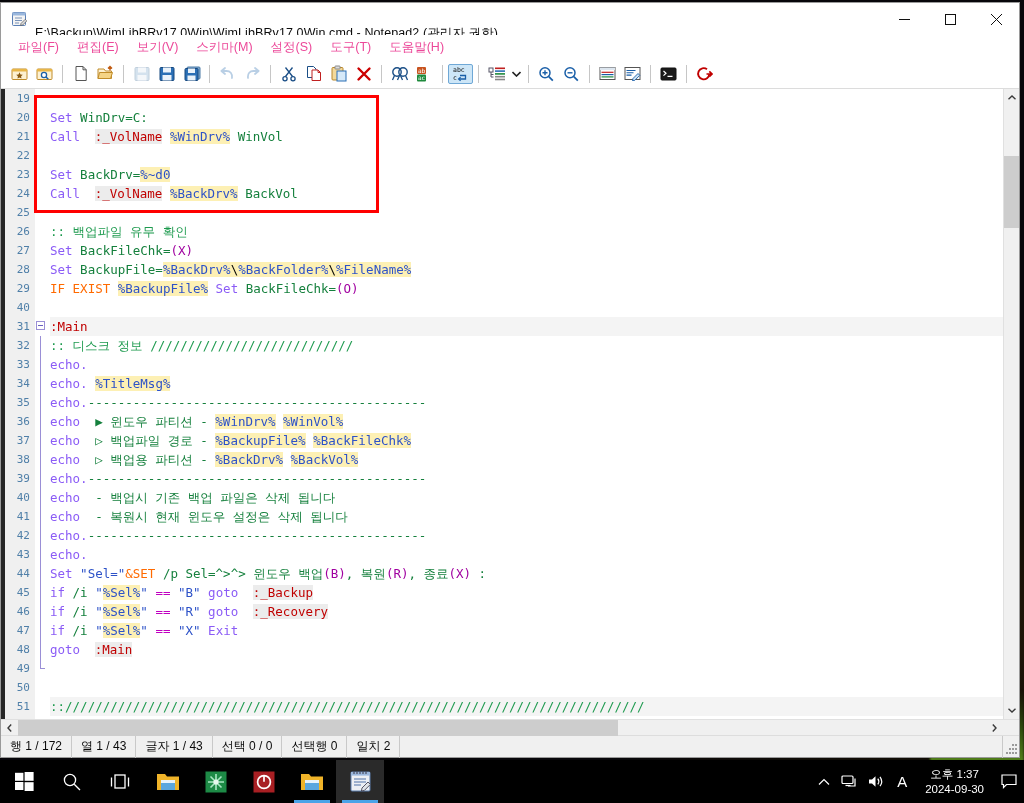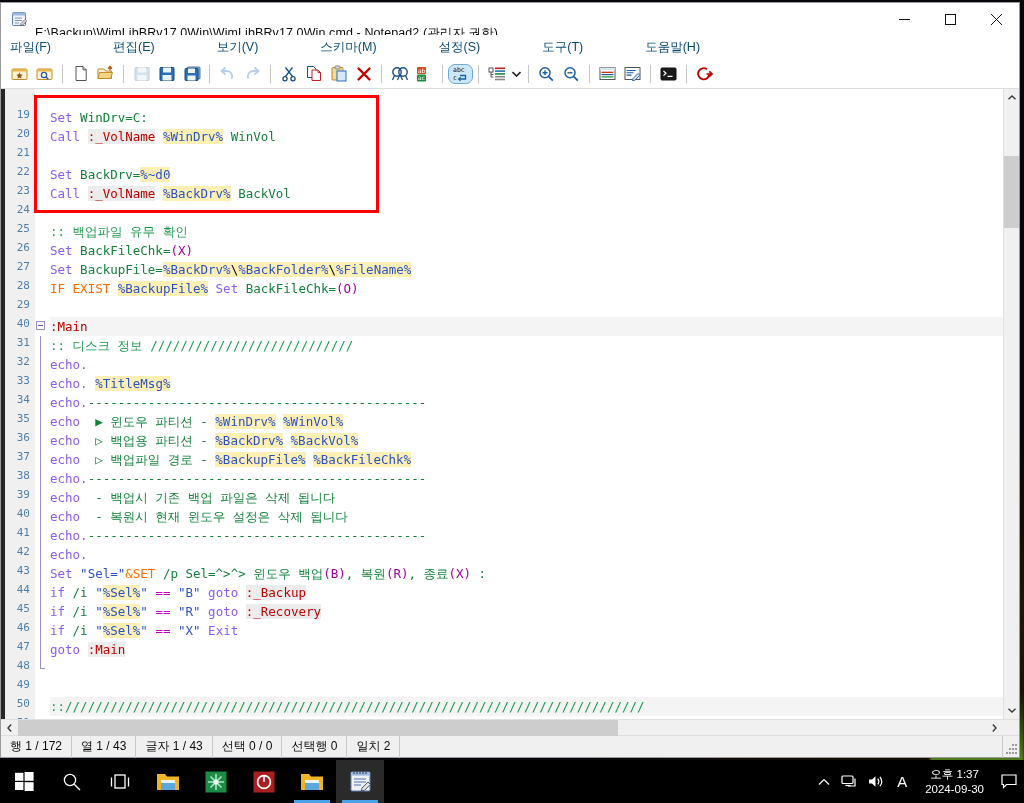--- a/index.html
+++ b/index.html
@@ -53,55 +53,55 @@
   .win-btns { display: flex; height: 32px; }
   .win-btn {
     width: 46px; height: 32px; display: flex; align-items: center; justify-content: center;
     cursor: default;
   }
   .win-btn svg { display: block; }
 
   
   .menubar {
     height: 24px; flex: 0 0 24px; background: #ffffff;
-    display: flex; align-items: center; 
-    font-size: 12.5px; color: #0c4a6e; gap: 44px;
+    display: flex; align-items: center; padding-left: 8px;
+    font-size: 12.5px; color: #ec4899;
   }
   .menu-item { padding: 3px 9px; white-space: nowrap; cursor: default; }
 
   
   .toolbar {
     height: 30px; flex: 0 0 30px; background: #ffffff;
     display: flex; align-items: center; padding-left: 6px;
     border-bottom: 1px solid #dcdcdc;
   }
   .tb-btn {
     width: 25px; height: 20px; display: flex; align-items: center; justify-content: center;
-    cursor: default; border: 1px solid transparent; border-radius: 7px;
+    cursor: default; border: 1px solid transparent; border-radius: 2px;
   }
   .tb-btn.active { background: #cde6f7; border-color: #6fa8d6; }
   .tb-btn.disabled { opacity: 0.42; }
   .tb-sep { width: 1px; height: 18px; background: #c6c6c6; margin: 0 5px; }
   .tb-caret {
     width: 14px; height: 24px; display: flex; align-items: center; justify-content: center;
     cursor: default;
   }
 
   
   .editor-wrap {
     flex: 1 1 auto; position: relative; display: flex; overflow: hidden;
     background: #ffffff;
   }
   .gutter {
     flex: 0 0 34px; background: #f0f0f0; position: relative;
     border-right: 0;
   }
   .gutter-bar { position: absolute; left: 0; top: 0; width: 4px; height: 100%; background: #262626; }
   .linenos {
-    position: absolute; left: 0; top: 16px; right: 0;
+    position: absolute; left: 0; top: 0; right: 0;
     font-family: "DejaVu Sans Mono", monospace; font-size: 11px;
     color: #4f7fa8; text-align: right; padding-right: 5px;
   }
   .ln { height: 19px; line-height: 19px; }
   .fold-col {
     flex: 0 0 12px; background: #ffffff; position: relative;
   }
   .fold-marks { position: absolute; left: 0; top: 0; right: 0; }
   .fold { height: 19px; line-height: 19px; position: relative; }
   .fold-box {
@@ -126,21 +126,21 @@
     padding-left: 3px;
   }
   .code-line { height: 19px; line-height: 19px; white-space: pre; }
   .code-line.cur { background: #f4f4f4; }
 
   
   .t-kw   { color: #8b5cf6; }
   .t-kw2  { color: #ff6a00; }
   .t-txt  { color: #15803d; }
   .t-var  { color: #2d52c8; background: #fdf0b4; }
-  .t-lbl  { color: #c00000; background: #ececec; }
+  .t-lbl  { color: #c00000; background: #ececec; margin-left: 7px; }
   .t-lbl2 { color: #c00000; }
   .t-cmt  { color: #1d9a4e; }
   .t-str  { color: #2d52c8; }
   .t-op   { color: #c000c0; }
   .t-num  { color: #a000a0; }
   .t-hl   { background: #fdf0b4; }
 
   
   .redbox {
     position: absolute; left: 33px; top: 6px; width: 345px; height: 118px;
@@ -590,22 +590,22 @@
           <div class="code-line"><span class="t-kw">Set</span><span class="t-txt"> BackFileChk=</span><span class="t-num">(X)</span></div>
           <div class="code-line"><span class="t-kw">Set</span><span class="t-txt"> BackupFile=</span><span class="t-var">%BackDrv%</span><span class="t-hl">\</span><span class="t-var">%BackFolder%</span><span class="t-hl">\</span><span class="t-var">%FileName%</span></div>
           <div class="code-line"><span class="t-kw2">IF EXIST</span><span class="t-txt"> </span><span class="t-var">%BackupFile%</span><span class="t-txt"> </span><span class="t-kw">Set</span><span class="t-txt"> BackFileChk=</span><span class="t-num">(O)</span></div>
           <div class="code-line">&nbsp;</div>
           <div class="code-line cur"><span class="t-lbl2">:Main</span></div>
           <div class="code-line"><span class="t-cmt">:: 디스크 정보 ///////////////////////////</span></div>
           <div class="code-line"><span class="t-kw">echo.</span></div>
           <div class="code-line"><span class="t-kw">echo.</span><span class="t-txt"> </span><span class="t-var">%TitleMsg%</span></div>
           <div class="code-line"><span class="t-kw">echo.</span><span class="t-txt">---------------------------------------------</span></div>
           <div class="code-line"><span class="t-kw">echo</span><span class="t-txt">  ▶ 윈도우 파티션 - </span><span class="t-var">%WinDrv%</span><span class="t-txt"> </span><span class="t-var">%WinVol%</span></div>
+          <div class="code-line"><span class="t-kw">echo</span><span class="t-txt">  ▷ 백업파일 경로 - </span><span class="t-var">%BackupFile%</span><span class="t-txt"> </span><span class="t-var">%BackFileChk%</span></div>
           <div class="code-line"><span class="t-kw">echo</span><span class="t-txt">  ▷ 백업용 파티션 - </span><span class="t-var">%BackDrv%</span><span class="t-txt"> </span><span class="t-var">%BackVol%</span></div>
-          <div class="code-line"><span class="t-kw">echo</span><span class="t-txt">  ▷ 백업파일 경로 - </span><span class="t-var">%BackupFile%</span><span class="t-txt"> </span><span class="t-var">%BackFileChk%</span></div>
           <div class="code-line"><span class="t-kw">echo.</span><span class="t-txt">---------------------------------------------</span></div>
           <div class="code-line"><span class="t-kw">echo</span><span class="t-txt">  - 백업시 기존 백업 파일은 삭제 됩니다</span></div>
           <div class="code-line"><span class="t-kw">echo</span><span class="t-txt">  - 복원시 현재 윈도우 설정은 삭제 됩니다</span></div>
           <div class="code-line"><span class="t-kw">echo.</span><span class="t-txt">---------------------------------------------</span></div>
           <div class="code-line"><span class="t-kw">echo.</span></div>
           <div class="code-line"><span class="t-kw">Set</span><span class="t-txt"> </span><span class="t-str">"Sel="</span><span class="t-kw2">&amp;SET</span><span class="t-txt"> /p Sel=^&gt;^&gt; 윈도우 백업</span><span class="t-num">(B)</span><span class="t-txt">, 복원</span><span class="t-num">(R)</span><span class="t-txt">, 종료</span><span class="t-num">(X)</span><span class="t-txt"> :</span></div>
           <div class="code-line"><span class="t-kw">if</span><span class="t-txt"> /i </span><span class="t-str">"</span><span class="t-var">%Sel%</span><span class="t-str">"</span><span class="t-txt"> </span><span class="t-op">==</span><span class="t-txt"> </span><span class="t-str">"B"</span><span class="t-txt"> </span><span class="t-kw">goto</span><span class="t-txt"> </span><span class="t-lbl">:_Backup</span></div>
           <div class="code-line"><span class="t-kw">if</span><span class="t-txt"> /i </span><span class="t-str">"</span><span class="t-var">%Sel%</span><span class="t-str">"</span><span class="t-txt"> </span><span class="t-op">==</span><span class="t-txt"> </span><span class="t-str">"R"</span><span class="t-txt"> </span><span class="t-kw">goto</span><span class="t-txt"> </span><span class="t-lbl">:_Recovery</span></div>
           <div class="code-line"><span class="t-kw">if</span><span class="t-txt"> /i </span><span class="t-str">"</span><span class="t-var">%Sel%</span><span class="t-str">"</span><span class="t-txt"> </span><span class="t-op">==</span><span class="t-txt"> </span><span class="t-str">"X"</span><span class="t-txt"> </span><span class="t-kw">Exit</span></div>
           <div class="code-line"><span class="t-kw">goto</span><span class="t-txt"> </span><span class="t-lbl">:Main</span></div>

